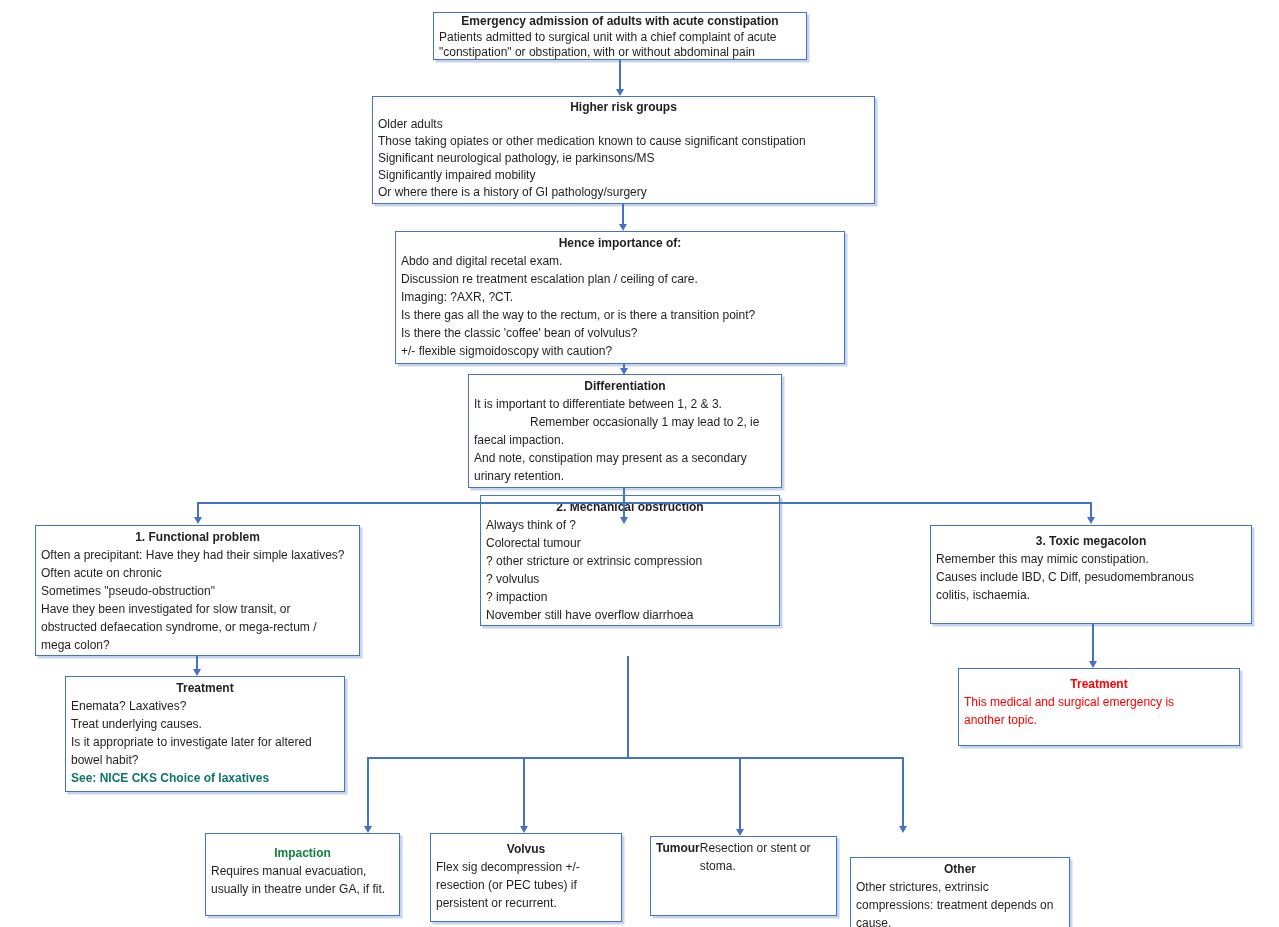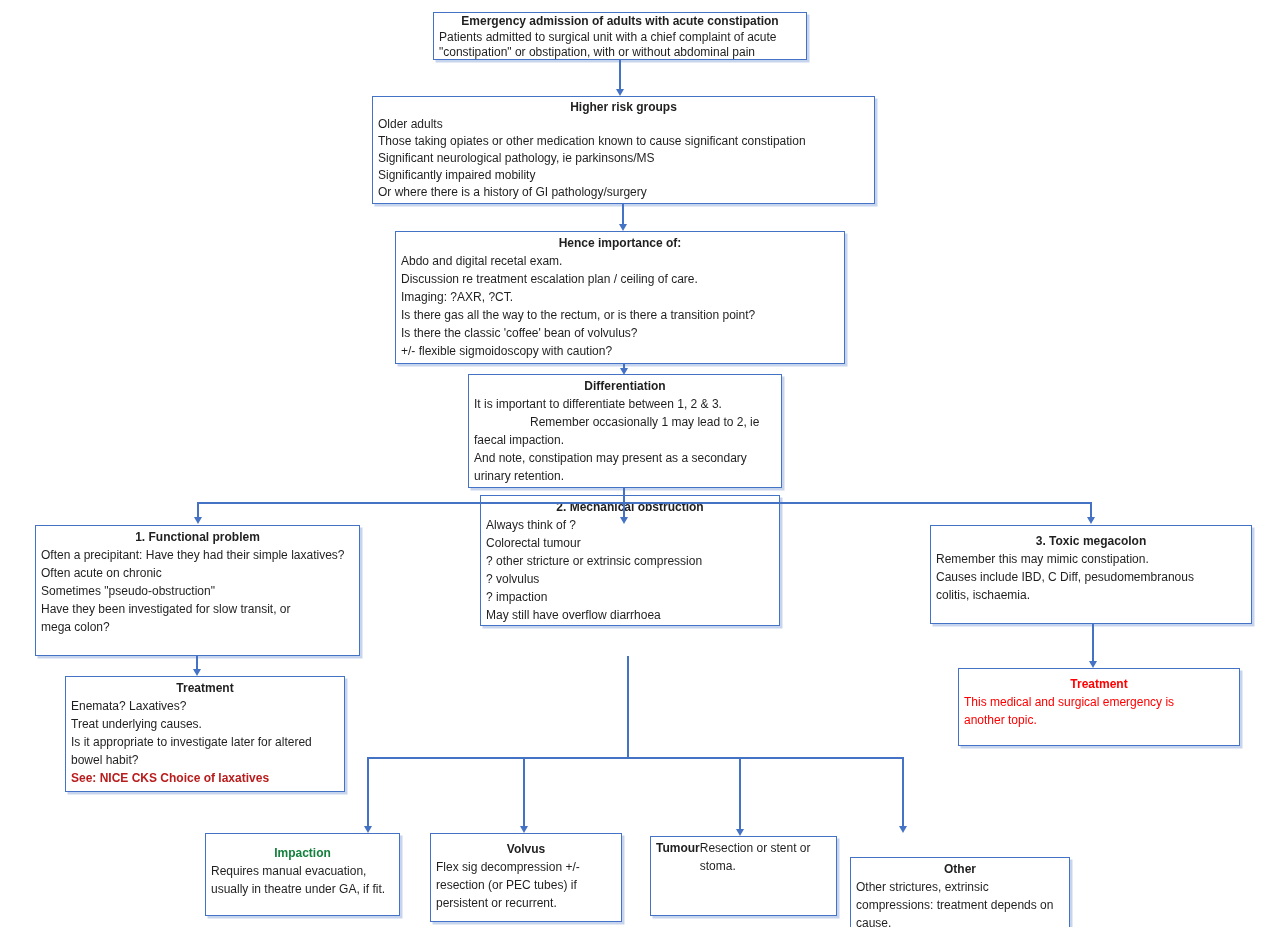--- a/index.html
+++ b/index.html
@@ -11,21 +11,21 @@
     position:absolute;box-sizing:border-box;background:#ffffff;
     border:1.5px solid #4472C4;
     box-shadow:2.5px 2.5px 0 rgba(68,114,196,0.30);
     font-size:12px;line-height:18px;padding:2px 5px;overflow:hidden;
   }
   .box .title{font-weight:bold;text-align:center;}
   .line{white-space:pre-wrap;}
   .indent{padding-left:56px;}
   .t-orange{color:#15803d;}
   .t-red{color:#FF0000;}
-  .t-link{color:#b91c1c;font-weight:bold;cursor:pointer;}
+  .t-link{color:#0f766e;font-weight:bold;cursor:pointer;}
   .v-center{display:flex;justify-content:center;}
   .lh-tight{line-height:15.5px;padding-top:1px;}
   .lh-17{line-height:17px;}
   .pt-6{padding-top:6px;}
   .pt-10{padding-top:10px;}
   .vline{position:absolute;width:1.5px;background:#4472C4;}
   .hline{position:absolute;height:1.5px;background:#4472C4;}
   .arrowhead{
     position:absolute;width:0;height:0;
     border-left:4.5px solid transparent;border-right:4.5px solid transparent;
@@ -70,31 +70,32 @@
     <div class="line">And note, constipation may present as a secondary</div>
     <div class="line">urinary retention.</div>
   </div>
 
   <div class="box" style="left:35px;top:525px;width:325px;height:131px">
     <div class="title">1. Functional problem</div>
     <div class="line">Often a precipitant: Have they had their simple laxatives?</div>
     <div class="line">Often acute on chronic</div>
     <div class="line">Sometimes "pseudo-obstruction"</div>
     <div class="line">Have they been investigated for slow transit, or</div>
+    <div class="line">obstructed defaecation syndrome, or mega-rectum /</div>
     <div class="line">mega colon?</div>
   </div>
 
   <div class="box" style="left:480px;top:495px;width:300px;height:131px">
     <div class="title">2. Mechanical obstruction</div>
     <div class="line">Always think of ?</div>
     <div class="line">Colorectal tumour</div>
     <div class="line">? other stricture or extrinsic compression</div>
     <div class="line">? volvulus</div>
     <div class="line">? impaction</div>
-    <div class="line">May still have overflow diarrhoea</div>
+    <div class="line">November still have overflow diarrhoea</div>
   </div>
 
   <div class="box pt-6" style="left:930px;top:525px;width:322px;height:99px">
     <div class="title">3. Toxic megacolon</div>
     <div class="line">Remember this may mimic constipation.</div>
     <div class="line">Causes include IBD, C Diff, pesudomembranous</div>
     <div class="line">colitis, ischaemia.</div>
   </div>
 
   <div class="box" style="left:65px;top:676px;width:280px;height:116px">

